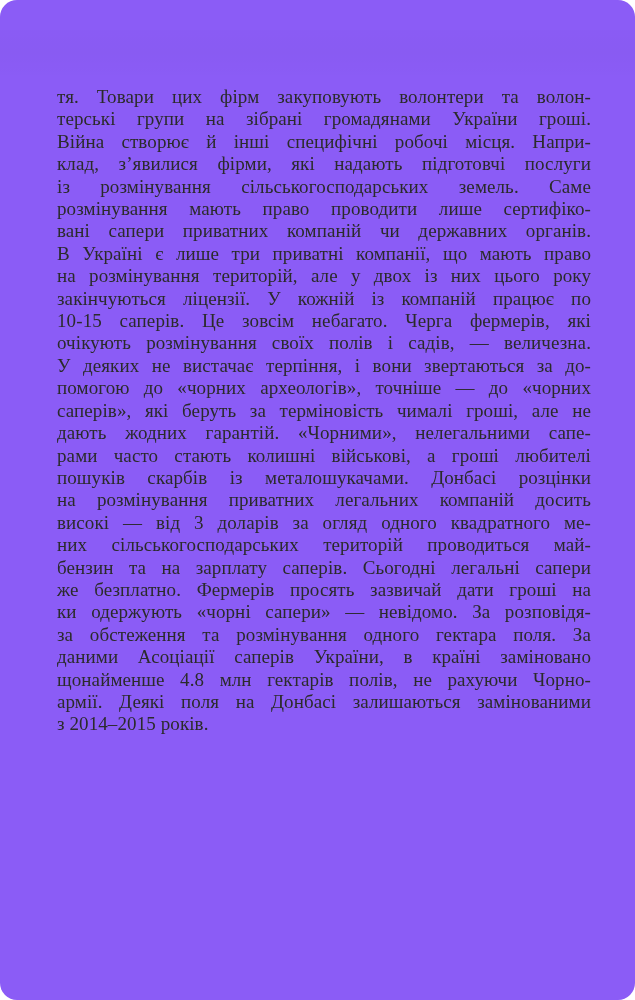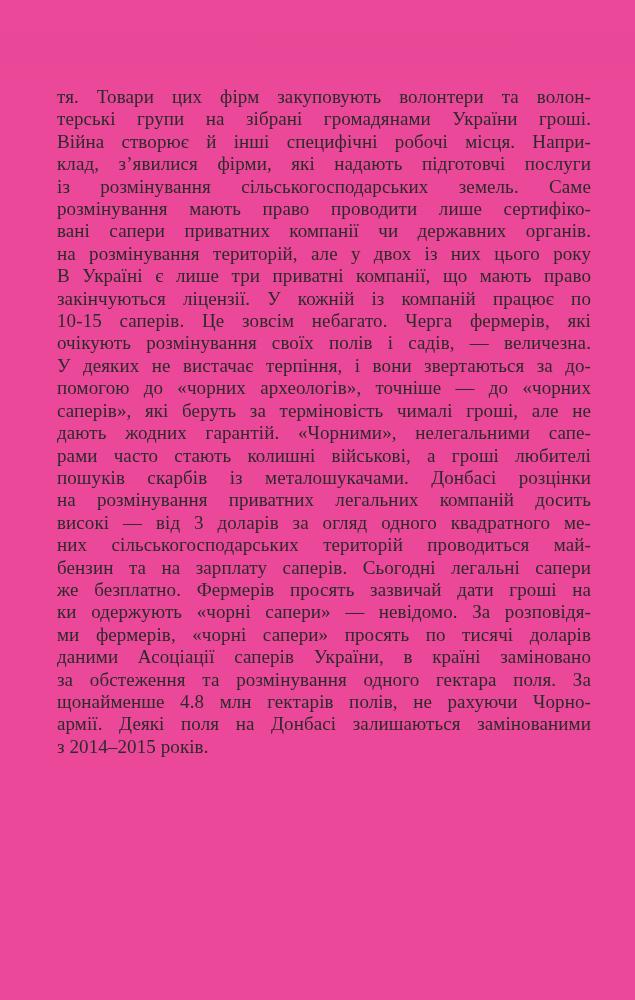--- a/index.html
+++ b/index.html
@@ -45,46 +45,45 @@
     letter-spacing: 0.1px;
     white-space: normal;
   }
   .line.last {
     text-align-last: left;
   }
 </style>
 </head>
 <body>
 
-<div class="book-page" style="background: #ec4899;">
+<div class="book-page" style="background: #8b5cf6; border-radius: 17px;">
   <div class="text-block" style="color: rgb(43, 43, 43);">
       <div class="line">тя. Товари цих фірм закуповують волонтери та волон-</div>
       <div class="line">терські групи на зібрані громадянами України гроші.</div>
       <div class="line">Війна створює й інші специфічні робочі місця. Напри-</div>
       <div class="line">клад, з’явилися фірми, які надають підготовчі послуги</div>
       <div class="line">із розмінування сільськогосподарських земель. Саме</div>
       <div class="line">розмінування мають право проводити лише сертифіко-</div>
-      <div class="line">вані сапери приватних компанії чи державних органів.</div>
+      <div class="line">вані сапери приватних компаній чи державних органів.</div>
+      <div class="line">В Україні є лише три приватні компанії, що мають право</div>
       <div class="line">на розмінування територій, але у двох із них цього року</div>
-      <div class="line">В Україні є лише три приватні компанії, що мають право</div>
       <div class="line">закінчуються ліцензії. У кожній із компаній працює по</div>
       <div class="line">10-15 саперів. Це зовсім небагато. Черга фермерів, які</div>
       <div class="line">очікують розмінування своїх полів і садів, — величезна.</div>
       <div class="line">У деяких не вистачає терпіння, і вони звертаються за до-</div>
       <div class="line">помогою до «чорних археологів», точніше — до «чорних</div>
       <div class="line">саперів», які беруть за терміновість чималі гроші, але не</div>
       <div class="line">дають жодних гарантій. «Чорними», нелегальними сапе-</div>
       <div class="line">рами часто стають колишні військові, а гроші любителі</div>
       <div class="line">пошуків скарбів із металошукачами. Донбасі розцінки</div>
       <div class="line">на розмінування приватних легальних компаній досить</div>
       <div class="line">високі — від 3 доларів за огляд одного квадратного ме-</div>
       <div class="line">них сільськогосподарських територій проводиться май-</div>
       <div class="line">бензин та на зарплату саперів. Сьогодні легальні сапери</div>
       <div class="line">же безплатно. Фермерів просять зазвичай дати гроші на</div>
       <div class="line">ки одержують «чорні сапери» — невідомо. За розповідя-</div>
-      <div class="line">ми фермерів, «чорні сапери» просять по тисячі доларів</div>
+      <div class="line">за обстеження та розмінування одного гектара поля. За</div>
       <div class="line">даними Асоціації саперів України, в країні заміновано</div>
-      <div class="line">за обстеження та розмінування одного гектара поля. За</div>
       <div class="line">щонайменше 4.8 млн гектарів полів, не рахуючи Чорно-</div>
       <div class="line">армії. Деякі поля на Донбасі залишаються замінованими</div>
       <div class="line last">з 2014–2015 років.</div>
     </div>
 </div>
 
 </body></html>

